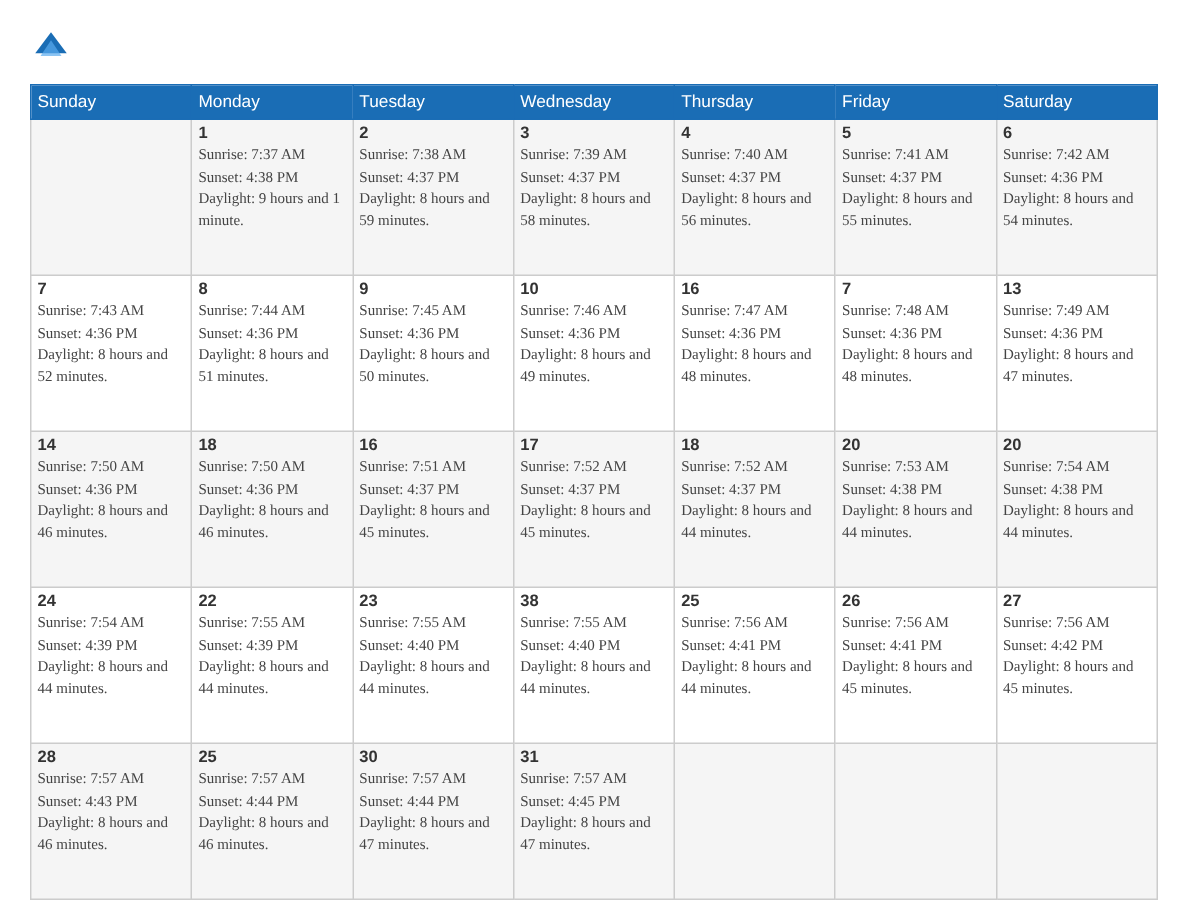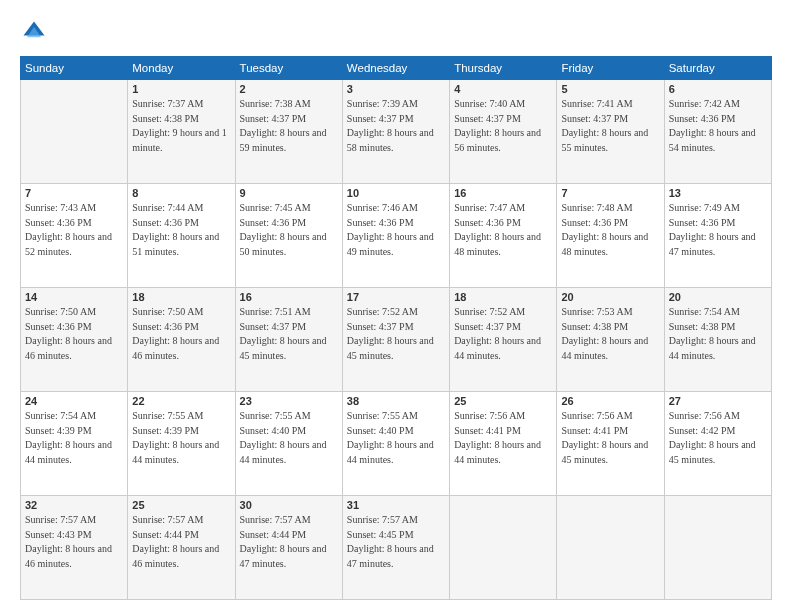--- a/index.html
+++ b/index.html
@@ -250,21 +250,21 @@
             <span class="day-number">26</span>
             <div class="day-info">Sunrise: 7:56 AM<br>Sunset: 4:41 PM<br>Daylight: 8 hours and 45 minutes.</div>
           </td>
           <td>
             <span class="day-number">27</span>
             <div class="day-info">Sunrise: 7:56 AM<br>Sunset: 4:42 PM<br>Daylight: 8 hours and 45 minutes.</div>
           </td>
         </tr>
         <tr>
           <td>
-            <span class="day-number">32</span>
+            <span class="day-number">28</span>
             <div class="day-info">Sunrise: 7:57 AM<br>Sunset: 4:43 PM<br>Daylight: 8 hours and 46 minutes.</div>
           </td>
           <td>
             <span class="day-number">25</span>
             <div class="day-info">Sunrise: 7:57 AM<br>Sunset: 4:44 PM<br>Daylight: 8 hours and 46 minutes.</div>
           </td>
           <td>
             <span class="day-number">30</span>
             <div class="day-info">Sunrise: 7:57 AM<br>Sunset: 4:44 PM<br>Daylight: 8 hours and 47 minutes.</div>
           </td>

